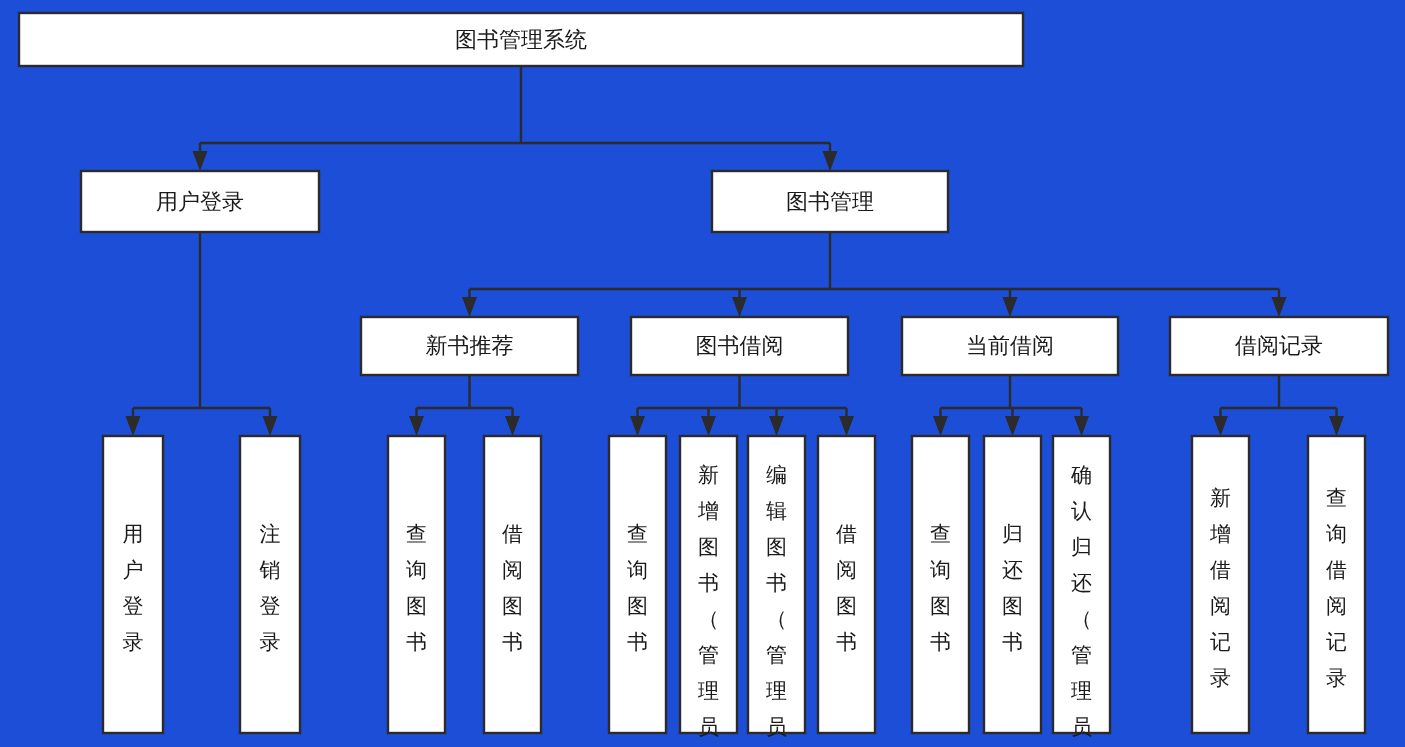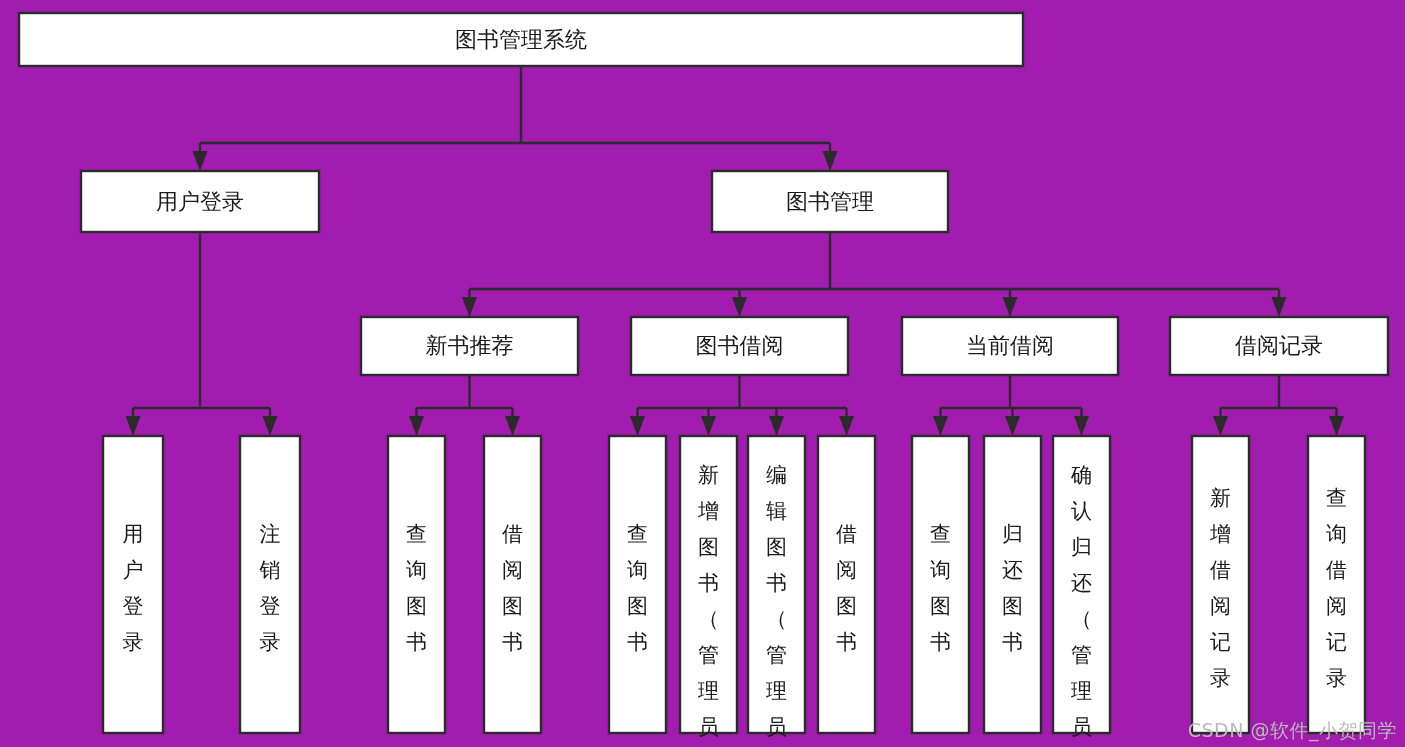--- a/index.html
+++ b/index.html
@@ -12,21 +12,21 @@
     width: 1405px;
     height: 747px;
     font-family: "DejaVu Sans", "Liberation Sans", sans-serif;
     overflow: hidden;
     position: relative;
   }
   #diagram-root {
     position: relative;
     width: 1405px;
     height: 747px;
-    background: #a21caf;
+    background: #1d4ed8;
   }
   svg#chart-svg {
     position: absolute;
     left: 0;
     top: 0;
     width: 1405px;
     height: 747px;
     display: block;
   }
   .node-rect {
@@ -206,15 +206,14 @@
           <rect class="node-rect" x="1192" y="436" width="57" height="297"></rect>
           <text class="node-label-v" x="1220.5" y="504.58"><tspan x="1220.5" dy="0">新</tspan><tspan x="1220.5" dy="36">增</tspan><tspan x="1220.5" dy="36">借</tspan><tspan x="1220.5" dy="36">阅</tspan><tspan x="1220.5" dy="36">记</tspan><tspan x="1220.5" dy="36">录</tspan></text>
         </g>
         <g>
           <rect class="node-rect" x="1308" y="436" width="57" height="297"></rect>
           <text class="node-label-v" x="1336.5" y="504.58"><tspan x="1336.5" dy="0">查</tspan><tspan x="1336.5" dy="36">询</tspan><tspan x="1336.5" dy="36">借</tspan><tspan x="1336.5" dy="36">阅</tspan><tspan x="1336.5" dy="36">记</tspan><tspan x="1336.5" dy="36">录</tspan></text>
         </g>
       </g>
   </svg>
 
-  <div class="watermark-text">CSDN @软件_小贺同学</div>
 
 </div>
 
 </body></html>

